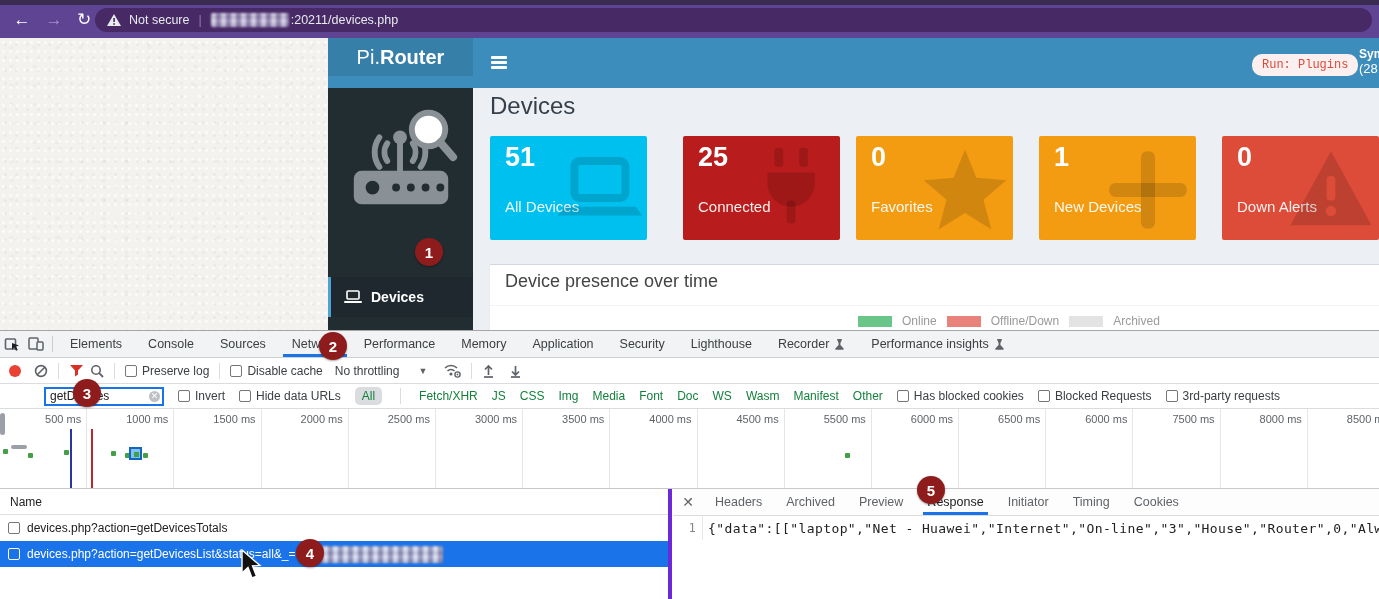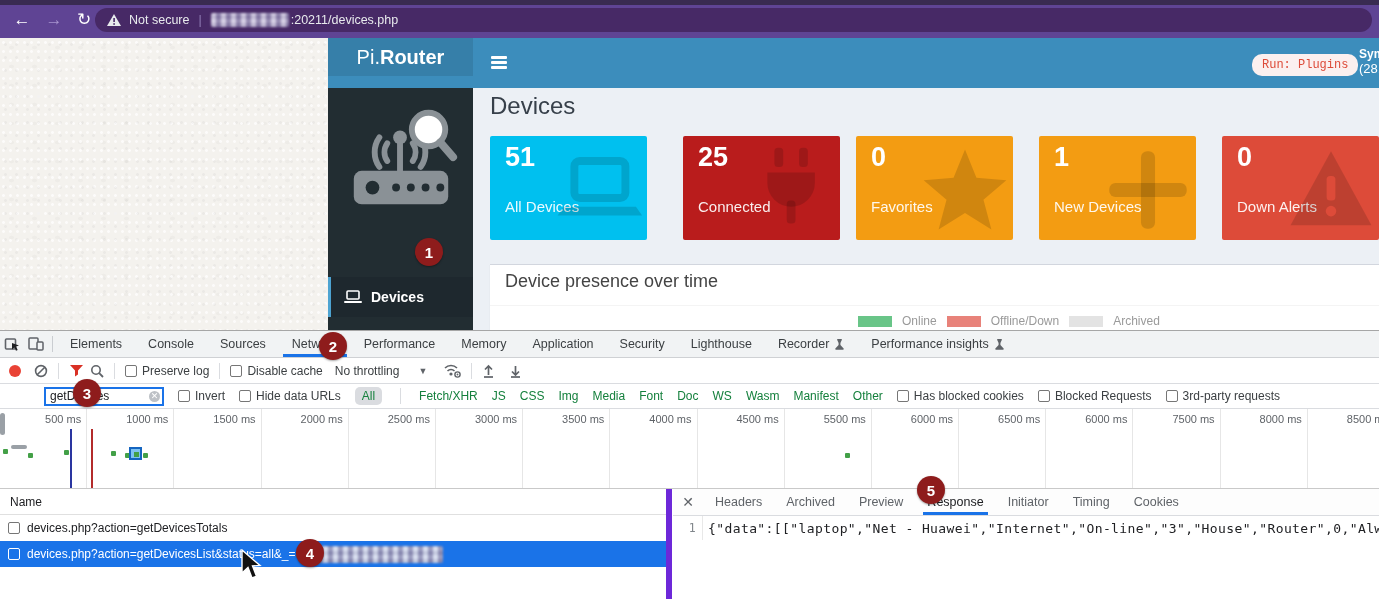--- a/index.html
+++ b/index.html
@@ -91,21 +91,21 @@
   .ticks{position:absolute;left:0;top:0;width:1395px;height:80px;display:flex;}
   .tick{flex:1;border-right:1px solid #e6e6e6;text-align:right;padding:4px 5px 0 0;font-size:11px;color:#5f6368;white-space:nowrap;overflow:hidden;}
   .ov-handle{position:absolute;left:0;top:4px;width:5px;height:22px;background:#9aa0a6;border-radius:3px;}
   .dot{position:absolute;width:5px;height:5px;background:#43a047;border-radius:1px;}
   .dash{position:absolute;left:11px;top:36px;width:16px;height:4px;background:#9aa0a6;border-radius:2px;}
   .selsq{position:absolute;left:129px;top:38px;width:13px;height:13px;background:#7ec2f2;border:2px solid #1565c0;}
   .selsq i{position:absolute;left:3px;top:3px;width:5px;height:5px;background:#43a047;display:block;}
   .vline{position:absolute;top:20px;height:60px;width:2px;}
 
   .dt-table{position:absolute;left:0;top:158px;width:100%;height:111px;}
-  .req-list{position:absolute;left:0;top:0;width:672px;height:111px;border-right:6px solid #6d28d9;}
+  .req-list{position:absolute;left:0;top:0;width:672px;height:111px;border-right:4px solid #6d28d9;}
   .req-head{height:26px;line-height:26px;padding-left:10px;border-bottom:1px solid #e0e0e0;color:#202124;}
   .req-row{height:26px;display:flex;align-items:center;gap:7px;padding-left:8px;color:#202124;white-space:nowrap;overflow:hidden;}
   .req-row.sel{background:#1a73e8;color:#fff;}
   .req-row.sel .cb{border-color:#fff;background:transparent;}
   .row-blur{width:140px;height:17px;background-color:#9db9e0;margin-left:0;}
 
   .detail{position:absolute;left:673px;top:0;width:706px;height:111px;}
   .detail-tabs{height:27px;border-bottom:1px solid #dadce0;display:flex;align-items:center;gap:0;background:#fdfdfd;}
   .detail-tabs .x{width:30px;text-align:center;color:#5f6368;font-size:14px;}
   .d-tab{padding:0 12px;height:100%;display:flex;align-items:center;font-size:12.5px;color:#5f6368;position:relative;white-space:nowrap;}

